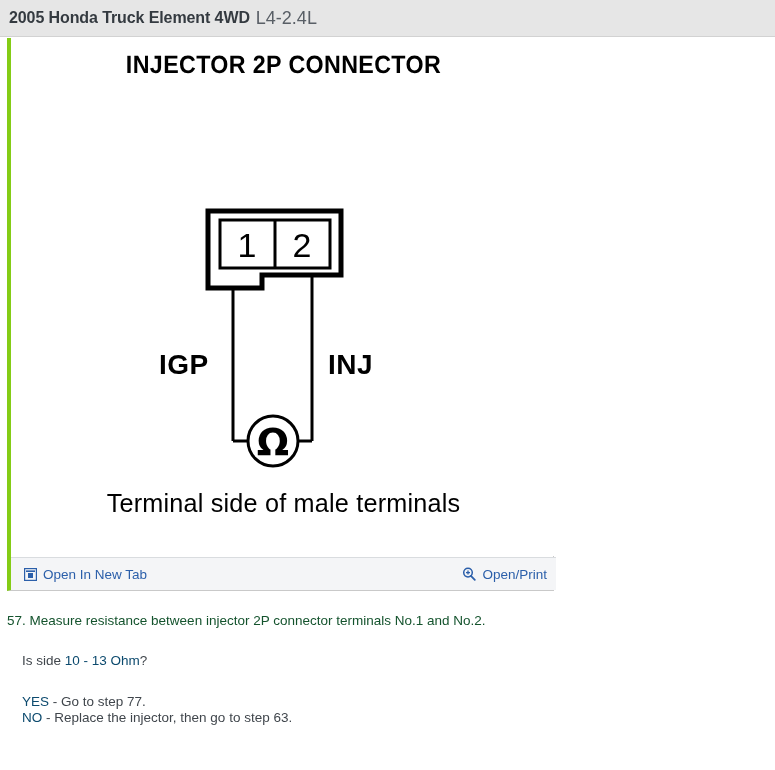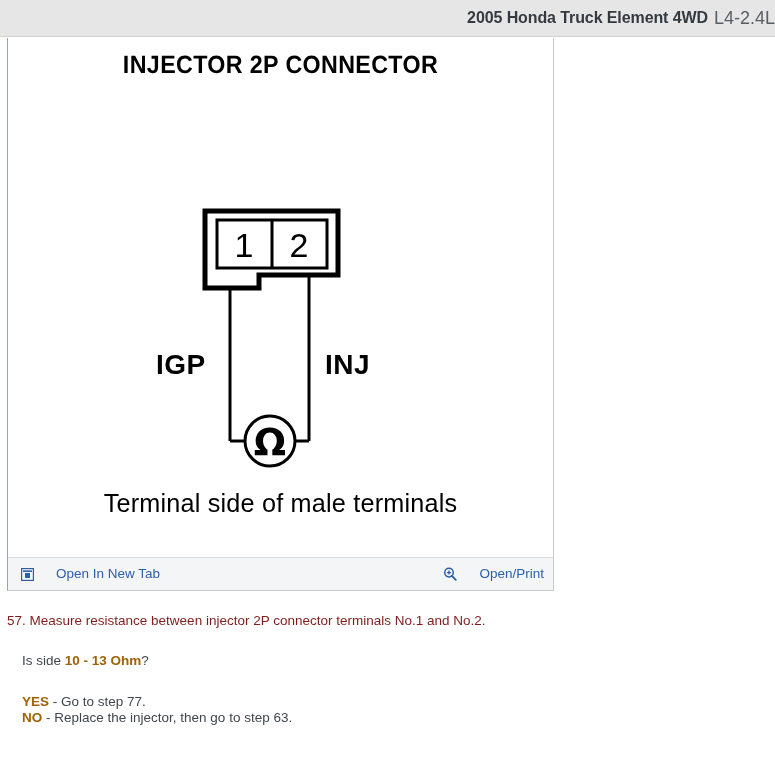--- a/index.html
+++ b/index.html
@@ -21,21 +21,20 @@
     left: 0;
     top: 0;
     width: 775px;
     height: 37px;
     background: #e6e6e6;
     border-bottom: 1px solid #d2d2d2;
     box-sizing: border-box;
     display: flex;
     align-items: center;
     padding-left: 9px;
-    justify-content: flex-end;
   }
   .header-title {
     font-size: 16px;
     font-weight: bold;
     color: #343a40;
     letter-spacing: -0.1px;
     white-space: nowrap;
   }
   .header-engine {
     font-size: 18px;
@@ -46,21 +45,21 @@
   }
 
   
   .figure-panel {
     position: absolute;
     left: 7px;
     top: 38px;
     width: 547px;
     height: 553px;
     background: #ffffff;
-    border-left: 1px solid #84cc16;
+    border-left: 4px solid #84cc16;
     border-right: 1px solid #c9c9c9;
     border-bottom: 1px solid #c9c9c9;
     box-sizing: border-box;
     text-decoration: underline;
   }
   .figure-image {
     position: absolute;
     left: 0;
     top: 0;
     width: 545px;
@@ -130,22 +129,22 @@
     background: #f4f5f7;
     border-top: 1px solid #d9dcdf;
     box-sizing: border-box;
     display: flex;
     align-items: center;
     justify-content: space-between;
     padding: 0 9px 0 12px;
   }
   .tool-link {
     display: flex;
-    align-items: center;
-    gap: 22px;
+    align-items: flex-end;
+    gap: 6px;
     color: #2b5faa;
     font-size: 13.5px;
     text-decoration: none;
     cursor: pointer;
     line-height: 1;
   }
   .tool-icon {
     display: inline-flex;
     width: 14px;
     height: 14px;
@@ -153,21 +152,21 @@
     justify-content: center;
   }
 
   
   .step-text {
     position: absolute;
     left: 7px;
     top: 612px;
     width: 740px;
     font-size: 13.5px;
-    color: #7f1d1d;
+    color: #14532d;
     line-height: 1.35;
   }
   .question-text {
     position: absolute;
     left: 22px;
     top: 653px;
     font-size: 13.5px;
     color: #40464c;
   }
   .answer-yes {
@@ -177,21 +176,21 @@
     font-size: 13.5px;
     color: #40464c;
   }
   .answer-no {
     position: absolute;
     left: 22px;
     top: 710px;
     font-size: 13.5px;
     color: #40464c;
   }
-  .bold { font-weight: bold; color: #a16207; }
+  .bold { font-weight: normal; color: #0c4a6e; }
 </style>
 </head>
 <body>
 
 <div class="header-bar">
   <span class="header-title">2005 Honda Truck Element 4WD</span>
   <span class="header-engine">L4-2.4L</span>
 </div>
 
 <div class="figure-panel">

